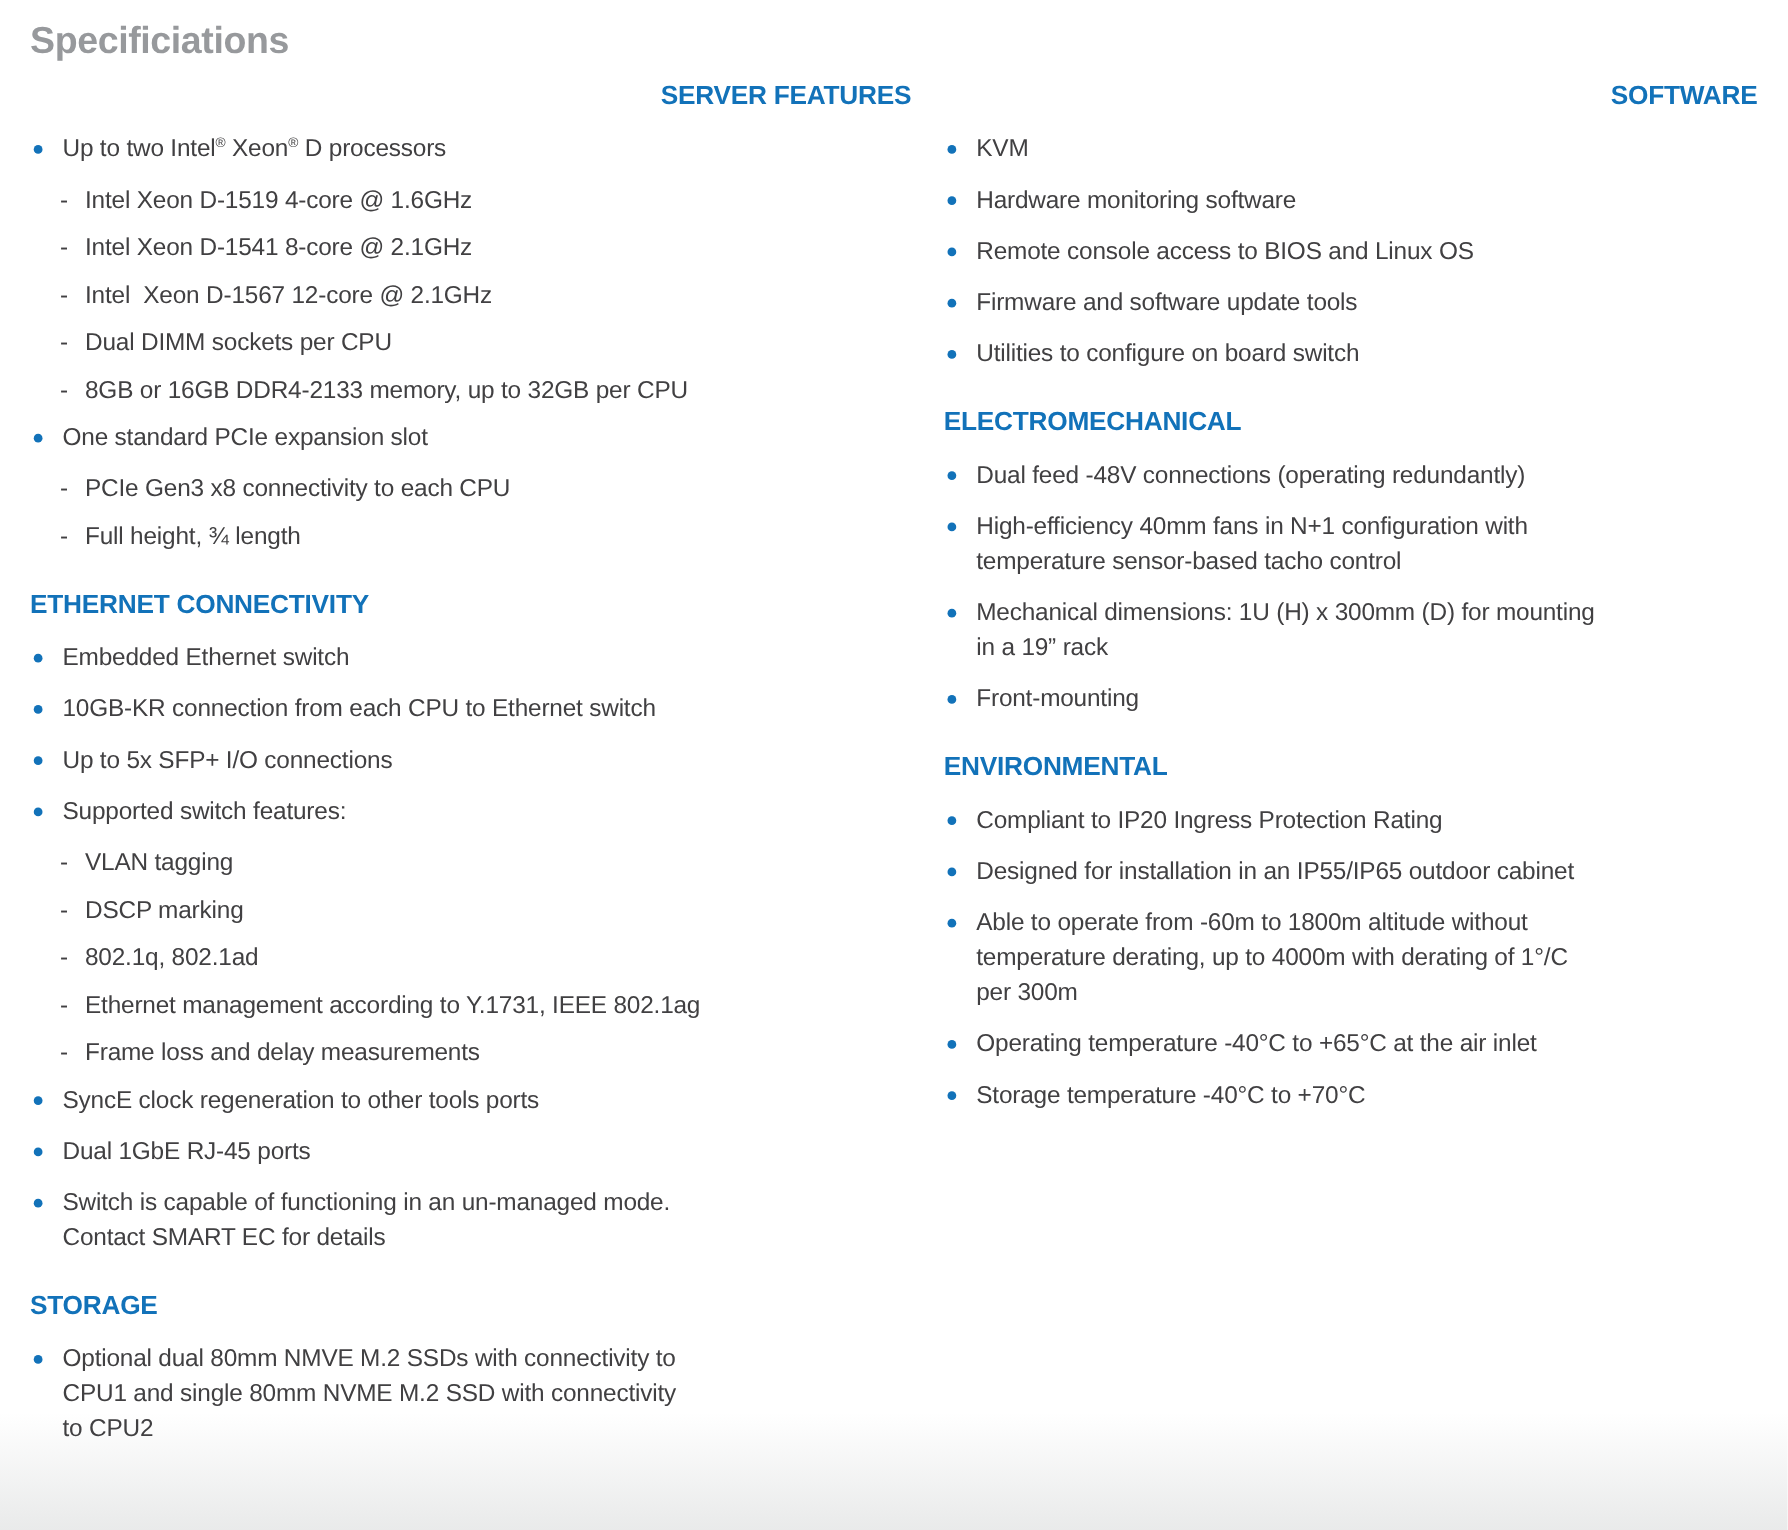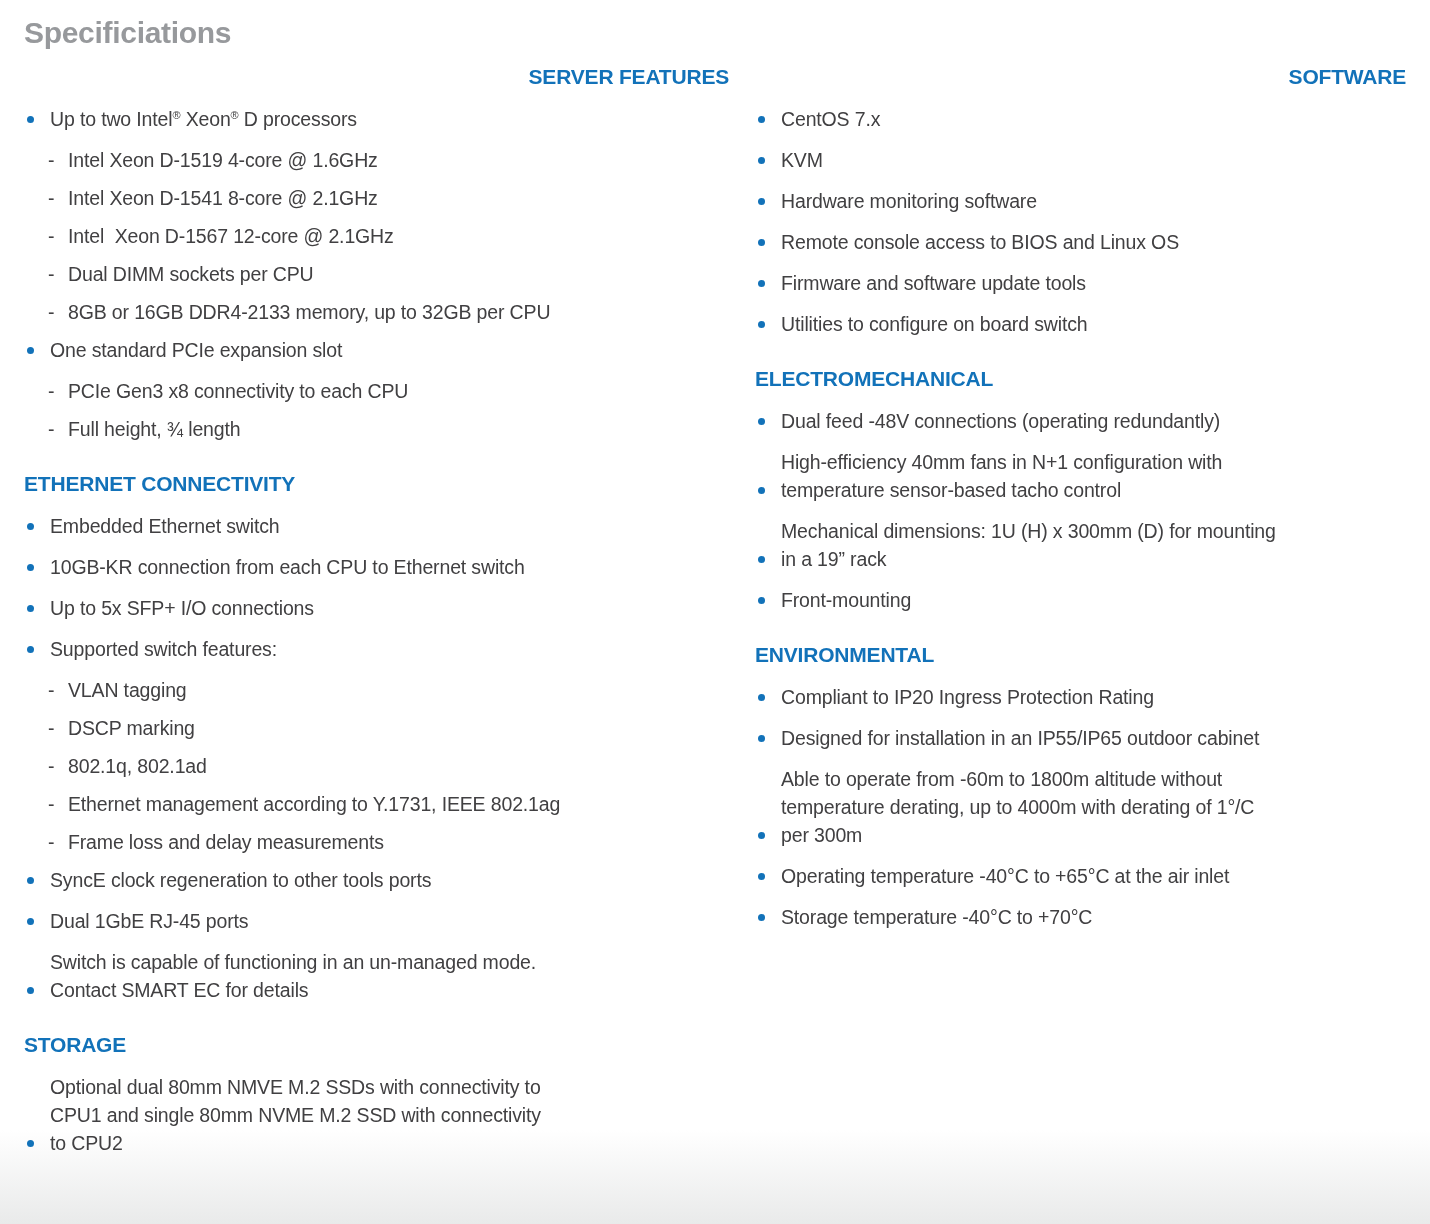--- a/index.html
+++ b/index.html
@@ -31,21 +31,21 @@
   .section-heading {
     font-size: 21px;
     font-weight: bold;
     color: #1272b9;
     letter-spacing: -0.2px;
     margin: 29px 0 16px 0;
   }
   .section:first-child .section-heading { margin-top: 6px; text-align: right; }
   .item {
     display: flex;
-    align-items: flex-end;
+    align-items: flex-start;
     font-size: 19.5px;
     line-height: 28px;
     letter-spacing: -0.15px;
     margin-bottom: 13px;
   }
   .item .text { flex: 1 1 auto; min-width: 0; }
   .item.bullet .marker {
     flex: 0 0 26px;
     position: relative;
     height: 28px;
@@ -190,26 +190,20 @@
           </div>
         </div>
       </div>
     <div class="col col-right" id="col-1">
         <div class="section">
           <h2 class="section-heading">SOFTWARE</h2>
           <div class="item bullet">
             <span class="marker">
               <i></i>
             </span>
-            <span class="text">CentOS 7.x</span>
-          </div>
-          <div class="item bullet">
-            <span class="marker">
-              <i></i>
-            </span>
             <span class="text">KVM</span>
           </div>
           <div class="item bullet">
             <span class="marker">
               <i></i>
             </span>
             <span class="text">Hardware monitoring software</span>
           </div>
           <div class="item bullet">
             <span class="marker">

